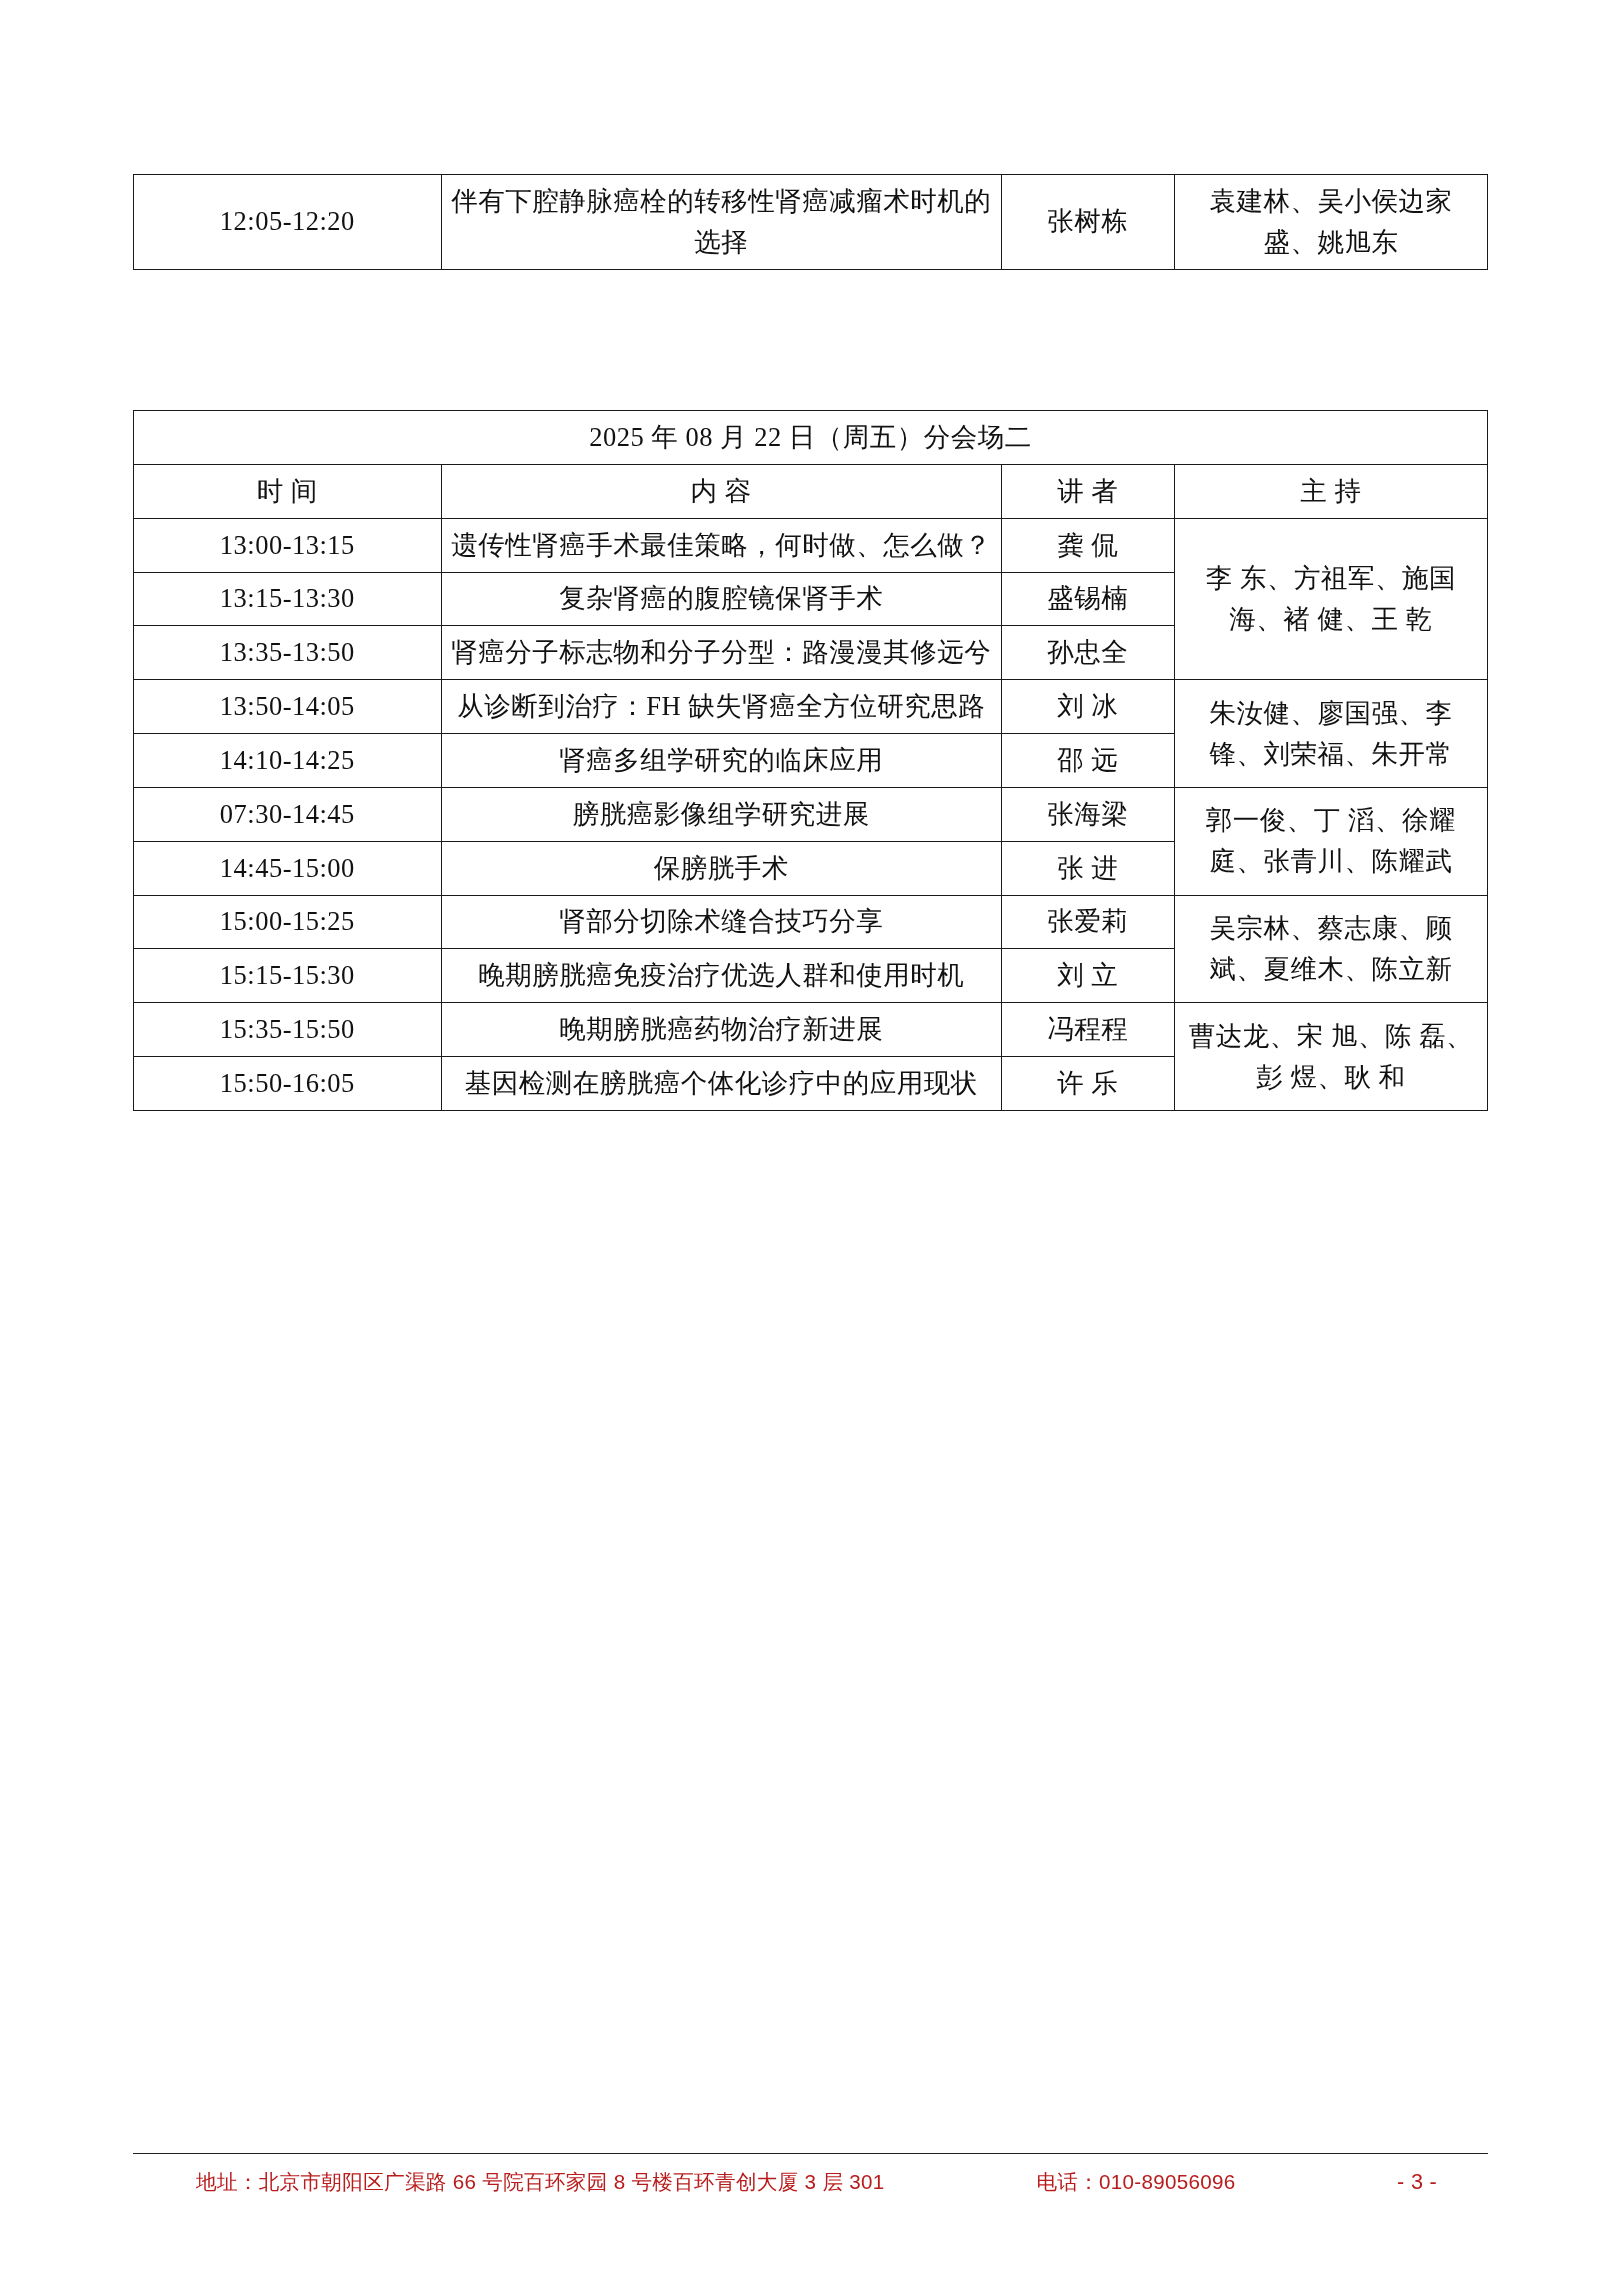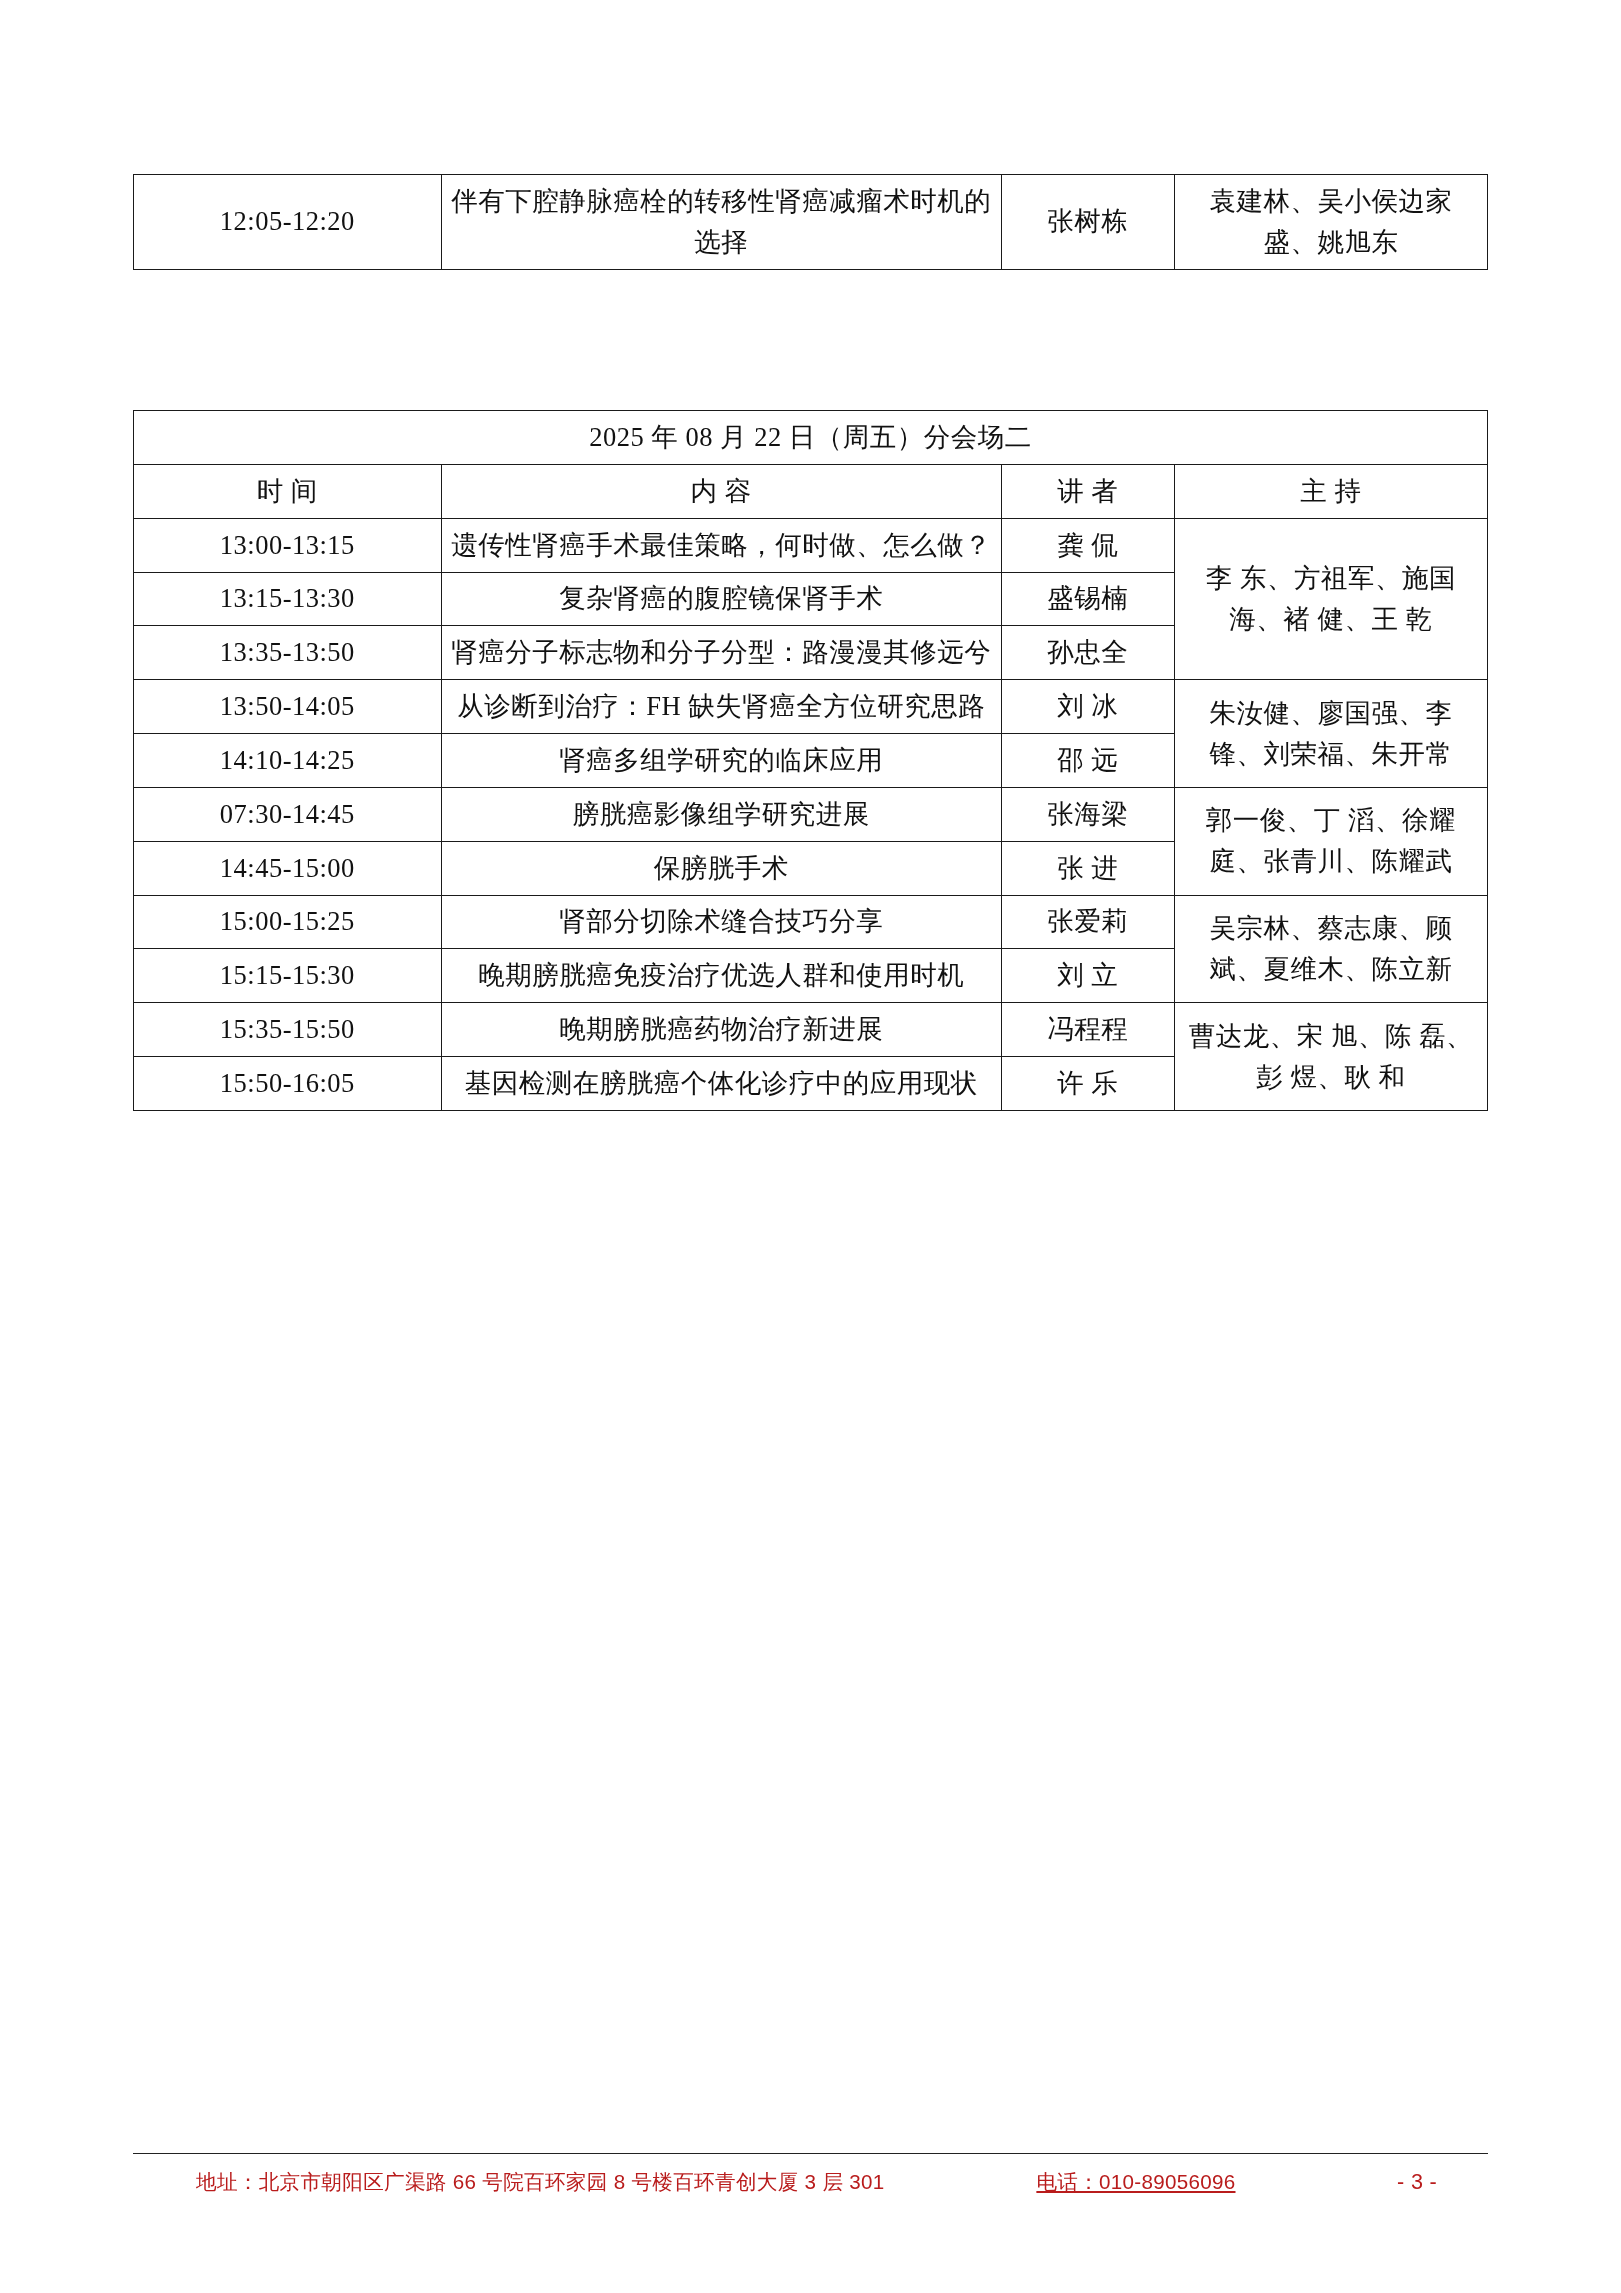--- a/index.html
+++ b/index.html
@@ -100,21 +100,21 @@
   .footer-row {
     display: flex;
     align-items: center;
     justify-content: space-between;
     font-family: "Liberation Sans", "DejaVu Sans", sans-serif;
     font-size: 20.6px;
     letter-spacing: 0.3px;
     color: #b91c1c;
   }
   .footer-addr { flex: 0 0 auto; padding-left: 63px; }
-  .footer-tel  { flex: 0 0 auto; padding-right: 9.8px; text-decoration: underline;}
+  .footer-tel  { flex: 0 0 auto; padding-right: 9.8px;}
   .footer-page { flex: 0 0 auto; padding-right: 51px; font-size: 21.6px;}
 </style>
 </head>
 <body>
 
 <div class="page">
 
   <div class="block-top">
     <table class="doc-table">
       <colgroup>

